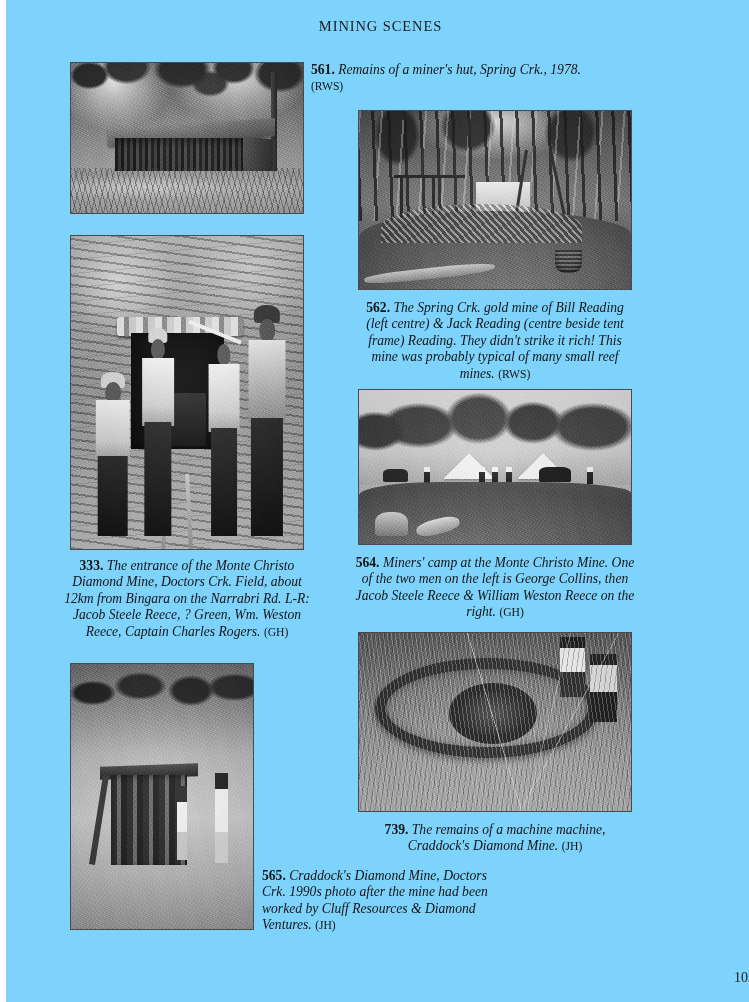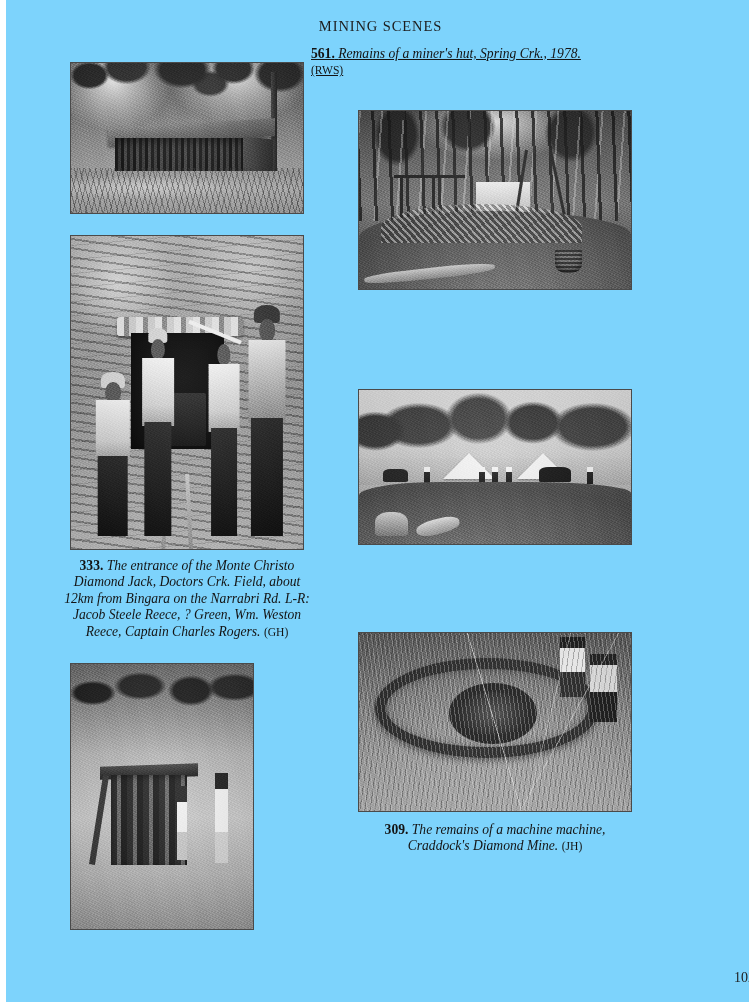--- a/index.html
+++ b/index.html
@@ -440,21 +440,21 @@
       <div class="hut-roof"></div>
       <div class="hut-body"></div>
       <div class="hut-side"></div>
       <div class="ground"></div>
       <div class="scrub"></div>
       <div class="grain"></div>
       <div class="vign"></div>
     </div>
   </div>
 
-  <div class="caption cap-left" style="left:305px; top:46px; width:270px;text-decoration:underline;">
+  <div class="caption cap-left" style="left:305px; top:62px; width:270px;">
     <span class="num">561.</span>
     <span>Remains of a miner's hut, Spring Crk., 1978.</span>
     <span class="cred">(RWS)</span>
   </div>
 
   <div class="photo p562" style="left:352px; top:110px; width:274px; height:180px;">
     <div class="ph-canvas">
       <div class="base"></div>
       <div class="forest"></div>
       <div class="gallows"></div>
@@ -465,20 +465,25 @@
       <div class="aframe-r"></div>
       <div class="mound"></div>
       <div class="spoil"></div>
       <div class="bucket"></div>
       <div class="log"></div>
       <div class="grain"></div>
       <div class="vign"></div>
     </div>
   </div>
 
+  <div class="caption cap-center" style="left:348px; top:300px; width:282px;">
+    <span class="num">562.</span>
+    <span>The Spring Crk. gold mine of Bill Reading (left centre) &amp; Jack Reading (centre beside tent frame) Reading. They didn't strike it rich! This mine was  probably typical of many small reef mines.</span>
+    <span class="cred">(RWS)</span>
+  </div>
 
   <div class="photo p563" style="left:64px; top:235px; width:234px; height:315px;">
     <div class="ph-canvas">
       <div class="rockface"></div>
       <div class="strata"></div>
       <div class="lintel"></div>
       <div class="adit"></div>
       <div class="truck"></div>
       <div class="rail"></div>
       <div class="rail2"></div>
@@ -506,21 +511,21 @@
         <div class="legs"></div>
       </div>
       <div class="shovel"></div>
       <div class="grain"></div>
       <div class="vign"></div>
     </div>
   </div>
 
   <div class="caption cap-center" style="left:58px; top:558px; width:246px;">
     <span class="num">333.</span>
-    <span>The entrance of the Monte Christo Diamond Jack, Doctors Crk. Field, about 12km from Bingara on the Narrabri Rd. </span><span class="lr">L-R</span><span>: Jacob Steele Reece, ? Green, Wm. Weston Reece, Captain Charles Rogers.</span>
+    <span>The entrance of the Monte Christo Diamond Mine, Doctors Crk. Field, about 12km from Bingara on the Narrabri Rd. </span><span class="lr">L-R</span><span>: Jacob Steele Reece, ? Green, Wm. Weston Reece, Captain Charles Rogers.</span>
     <span class="cred">(GH)</span>
   </div>
 
   <div class="photo p564" style="left:352px; top:389px; width:274px; height:156px;">
     <div class="ph-canvas">
       <div class="sky2"></div>
       <div class="treeline"></div>
       <div class="flat"></div>
       <div class="horse h1"></div>
       <div class="tentA"></div>
@@ -532,52 +537,62 @@
       <div class="fig" style="left:84%;"></div>
       <div class="horse h2"></div>
       <div class="bank"></div>
       <div class="stump"></div>
       <div class="logpale"></div>
       <div class="grain"></div>
       <div class="vign"></div>
     </div>
   </div>
 
+  <div class="caption cap-center" style="left:348px; top:555px; width:282px;">
+    <span class="num">564.</span>
+    <span>Miners' camp at the Monte Christo Mine. One of the two men on the left is George Collins, then Jacob Steele Reece &amp; William Weston Reece on the right.</span>
+    <span class="cred">(GH)</span>
+  </div>
 
   <div class="photo p566" style="left:352px; top:632px; width:274px; height:180px;">
     <div class="ph-canvas">
       <div class="grass"></div>
       <div class="ring-outer"></div>
       <div class="ring-inner"></div>
       <div class="fig4"></div>
       <div class="fig5"></div>
       <div class="sticks"></div>
       <div class="grasstex"></div>
       <div class="grain"></div>
       <div class="vign"></div>
     </div>
   </div>
 
   <div class="caption cap-center" style="left:348px; top:822px; width:282px;">
-    <span class="num">309.</span>
+    <span class="num">739.</span>
     <span>The remains of a machine machine, Craddock's Diamond Mine.</span>
     <span class="cred">(JH)</span>
   </div>
 
   <div class="photo p565" style="left:64px; top:663px; width:184px; height:267px;">
     <div class="ph-canvas">
       <div class="cliff"></div>
       <div class="scrubtop"></div>
       <div class="headframe-roof"></div>
       <div class="timbers"></div>
       <div class="prop"></div>
       <div class="fig2"></div>
       <div class="fig3"></div>
       <div class="floor"></div>
       <div class="grain"></div>
       <div class="vign"></div>
     </div>
   </div>
 
+  <div class="caption cap-left" style="left:256px; top:868px; width:250px;">
+    <span class="num">565.</span>
+    <span>Craddock's Diamond Mine, Doctors Crk. 1990s photo after the mine had been worked by Cluff Resources &amp; Diamond Ventures.</span>
+    <span class="cred">(JH)</span>
+  </div>
 
   <div class="page-number">102</div>
 
 </div>
 
 </body></html>

